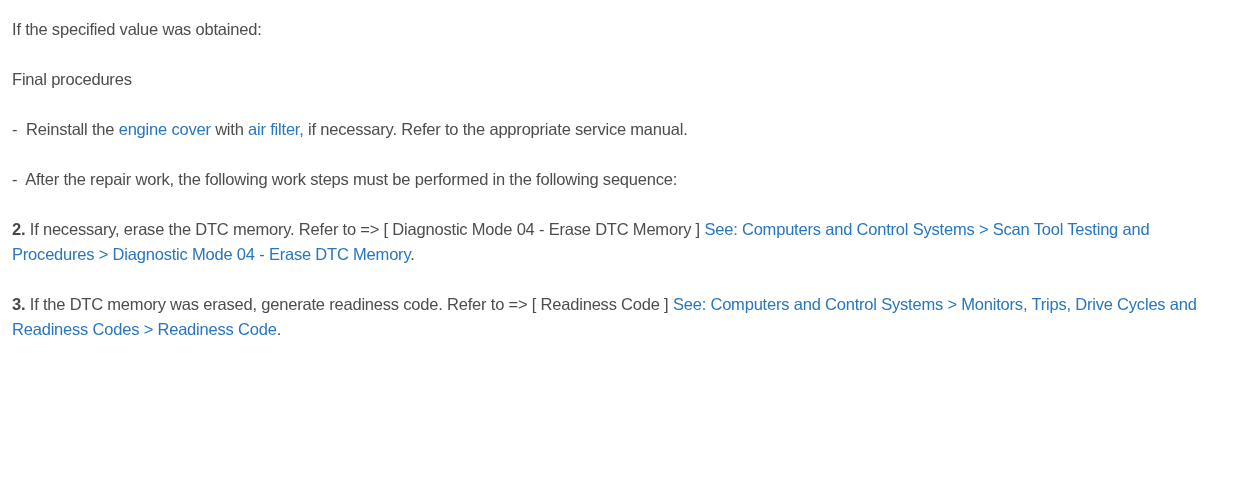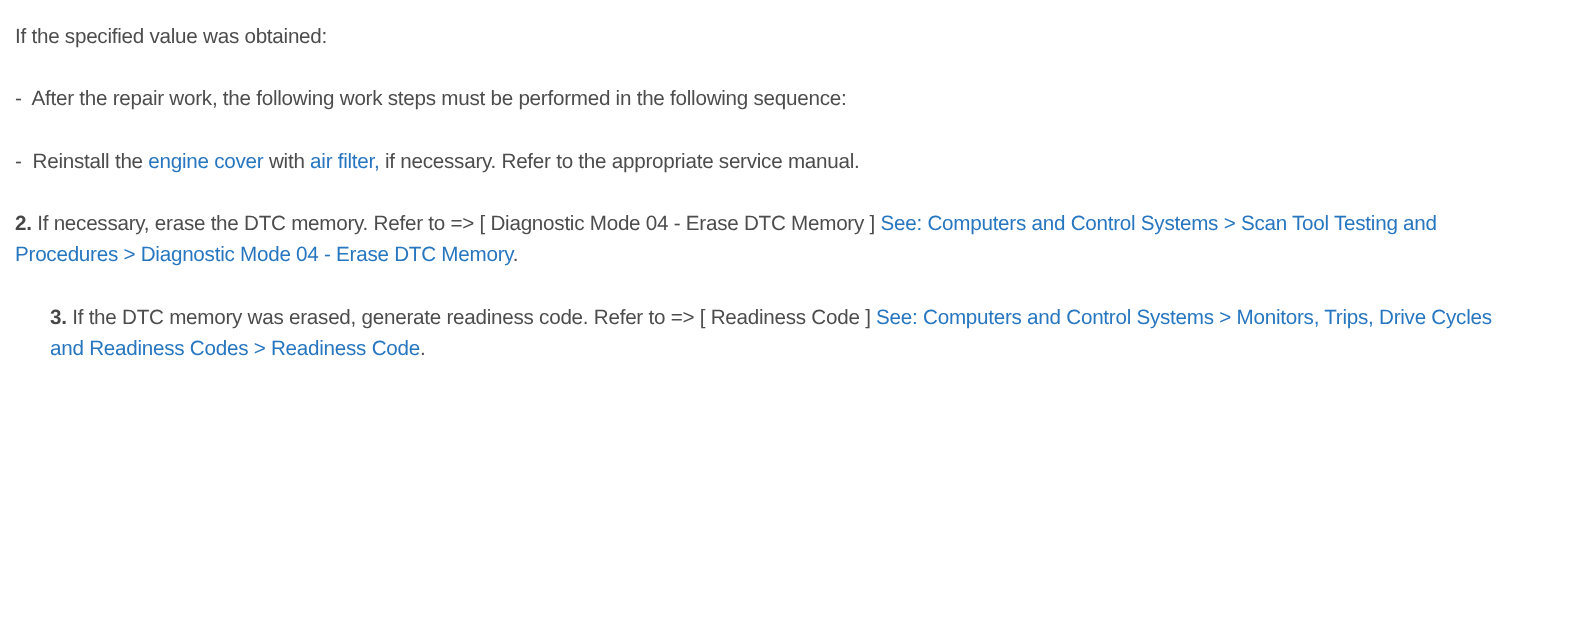--- a/index.html
+++ b/index.html
@@ -28,36 +28,36 @@
   .para{
     margin:0 0 25px 0;
     font-size:16.5px;
     line-height:25px;
     letter-spacing:-0.2px;
     color:var(--text);
     white-space:pre-wrap;
   }
   .para:last-child{
     margin-bottom:0;
-    margin-left:28px;
   }
   .num{
     font-weight:bold;
     color:#474747;
   }
   .link{
     color:var(--link);
     text-decoration:none;
     cursor:pointer;
   }
 </style>
 </head>
 <body>
 
 <div class="page">
   <div class="document-body">
       <p class="para"><span>If the specified value was obtained:</span></p>
+      <p class="para"><span>Final procedures</span></p>
+      <p class="para"><span>-  Reinstall the </span><a href="#" class="link">engine cover</a><span> with </span><a href="#" class="link">air filter,</a><span> if necessary. Refer to the appropriate service manual.</span></p>
       <p class="para"><span>-  After the repair work, the following work steps must be performed in the following sequence:</span></p>
-      <p class="para"><span>-  Reinstall the </span><a href="#" class="link">engine cover</a><span> with </span><a href="#" class="link">air filter,</a><span> if necessary. Refer to the appropriate service manual.</span></p>
       <p class="para"><strong class="num">2.</strong><span> If necessary, erase the DTC memory. Refer to =&gt; [ Diagnostic Mode 04 - Erase DTC Memory ] </span><a href="#" class="link">See: Computers and Control Systems &gt; Scan Tool Testing and Procedures &gt; Diagnostic Mode 04 - Erase DTC Memory</a><span>.</span></p>
       <p class="para"><strong class="num">3.</strong><span> If the DTC memory was erased, generate readiness code. Refer to =&gt; [ Readiness Code ] </span><a href="#" class="link">See: Computers and Control Systems &gt; Monitors, Trips, Drive Cycles and Readiness Codes &gt; Readiness Code</a><span>.</span></p>
     </div>
 </div>
 
 </body></html>

